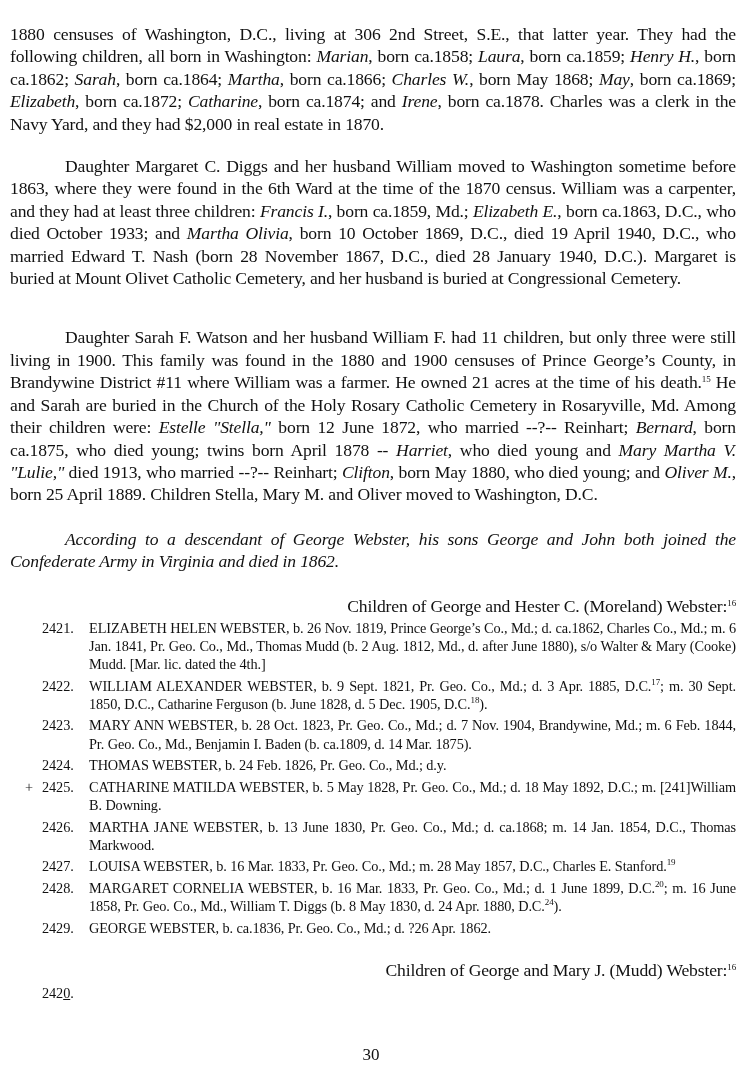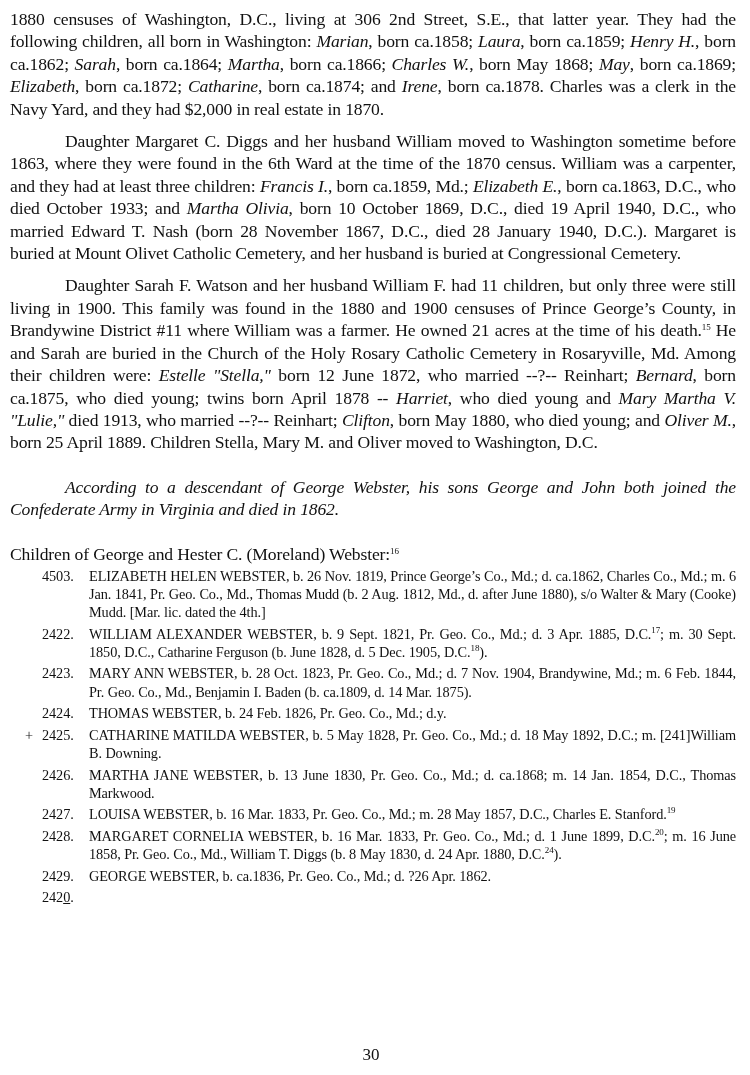--- a/index.html
+++ b/index.html
@@ -1,32 +1,33 @@
 <!DOCTYPE html>
 <html><head>
   <meta charset="utf-8">
   <style>
     html, body { margin: 0; padding: 0; background: #ffffff; }
     body {
       width: 750px; height: 1075px; position: relative; overflow: hidden;
       font-family: "Liberation Serif", serif; color: #111;
     }
-    .page { position: absolute; left: 10px; top: 2px; width: 726px; }
+    .page { position: absolute; left: 10px; top: 17px; width: 726px; }
     .para {
       font-size: 17.6px; line-height: 22.4px; text-align: justify;
       text-align-last: left; margin: 0; letter-spacing: -0.15px;
     }
     .para.indent { text-indent: 55px; }
     .p1 { margin-top: 6px; }
-    .p2 { margin-top: 10px; }
-    .p3 { margin-top: 10px; }
+    .p2 { margin-top: 20px; }
+    .p3 { margin-top: 37px; }
     .p4 { margin-top: 22px; font-style: italic; }
     .section-heading {
       font-size: 17.6px; line-height: 22px; margin-top: 22px; margin-bottom: 0;
       letter-spacing: -0.15px;
+      text-align: right;
     }
     .section-heading.second { margin-top: 22px; }
     sup { font-size: 9px; line-height: 0; vertical-align: 6px; }
     .entries { margin: 2px 0 0 0; padding: 0; list-style: none; }
     .entry {
       position: relative; padding-left: 79px; font-size: 14.3px; line-height: 18.2px;
       text-align: justify; text-align-last: left; margin: 0 0 3.4px 0; letter-spacing: -0.1px;
     }
     .entry .num { position: absolute; left: 32px; top: 0; width: 42px; text-align: left; }
     .entry .plus { position: absolute; left: 15px; top: 0; }
@@ -42,32 +43,33 @@
 
 <div class="page">
   <p class="para p1"><span>1880 censuses of Washington, D.C., living at 306 2nd Street, S.E., that latter year.  They had the following children, all born in Washington: </span><em>Marian</em><span>, born ca.1858; </span><em>Laura</em><span>, born ca.1859; </span><em>Henry H.</em><span>, born ca.1862; </span><em>Sarah</em><span>, born ca.1864; </span><em>Martha</em><span>, born ca.1866; </span><em>Charles W.</em><span>, born May 1868; </span><em>May</em><span>, born ca.1869; </span><em>Elizabeth</em><span>, born ca.1872; </span><em>Catharine</em><span>, born ca.1874; and </span><em>Irene</em><span>, born ca.1878.  Charles was a clerk in the Navy Yard, and they had $2,000 in real estate in 1870.</span></p>
   <p class="para indent p2"><span>Daughter Margaret C. Diggs and her husband William moved to Washington sometime before 1863, where they were found in the 6th Ward at the time of the 1870 census.  William was a carpenter, and they had at least three children: </span><em>Francis I.</em><span>, born ca.1859, Md.; </span><em>Elizabeth E.</em><span>, born ca.1863, D.C., who died October 1933; and </span><em>Martha Olivia</em><span>, born 10 October 1869, D.C., died 19 April 1940, D.C., who married Edward T. Nash (born 28 November 1867, D.C., died 28 January 1940, D.C.).  Margaret is buried at Mount Olivet Catholic Cemetery, and her husband is buried at Congressional Cemetery.</span></p>
   <p class="para indent p3"><span>Daughter Sarah F. Watson and her husband William F. had 11 children, but only three were still living in 1900.  This family was found in the 1880 and 1900 censuses of Prince George’s County, in Brandywine District #11 where William was a farmer.  He owned 21 acres at the time of his death.</span><sup>15</sup><span>  He and Sarah are buried in the Church of the Holy Rosary Catholic Cemetery in Rosaryville, Md.  Among their children were: </span><em>Estelle "Stella,"</em><span> born 12 June 1872, who married --?-- Reinhart; </span><em>Bernard</em><span>, born ca.1875, who died young; twins born April 1878 -- </span><em>Harriet</em><span>, who died young and </span><em>Mary Martha V. "Lulie,"</em><span> died 1913, who married --?-- Reinhart; </span><em>Clifton</em><span>, born May 1880, who died young; and </span><em>Oliver M.</em><span>, born 25 April 1889.  Children Stella, Mary M. and Oliver moved to Washington, D.C.</span></p>
   <p class="para indent p4"><span>According to a descendant of George Webster, his sons George and John both joined the Confederate Army in Virginia and died in 1862.</span></p>
 
   <div class="section">
     <p class="section-heading"><span>Children of George and Hester C. (Moreland) Webster:</span><sup>16</sup></p>
     <ul class="entries">
-        <li class="entry"><span class="num">4503.</span><span><span>ELIZABETH HELEN WEBSTER, b. 26 Nov. 1819, Prince George’s Co., Md.; d. ca.1862, Charles Co., Md.; m. 6 Jan. 1841, Pr. Geo. Co., Md., Thomas Mudd (b. 2 Aug. 1812, Md., d. after June 1880), s/o Walter &amp; Mary (Cooke) Mudd. [Mar. lic. dated the 4th.]</span></span></li>
+        <li class="entry"><span class="num">2421.</span><span><span>ELIZABETH HELEN WEBSTER, b. 26 Nov. 1819, Prince George’s Co., Md.; d. ca.1862, Charles Co., Md.; m. 6 Jan. 1841, Pr. Geo. Co., Md., Thomas Mudd (b. 2 Aug. 1812, Md., d. after June 1880), s/o Walter &amp; Mary (Cooke) Mudd. [Mar. lic. dated the 4th.]</span></span></li>
         <li class="entry"><span class="num">2422.</span><span><span>WILLIAM ALEXANDER WEBSTER, b. 9 Sept. 1821, Pr. Geo. Co., Md.; d. 3 Apr. 1885, D.C.</span><sup>17</sup><span>; m. 30 Sept. 1850, D.C., Catharine Ferguson (b. June 1828, d. 5 Dec. 1905, D.C.</span><sup>18</sup><span>).</span></span></li>
         <li class="entry"><span class="num">2423.</span><span><span>MARY ANN WEBSTER, b. 28 Oct. 1823, Pr. Geo. Co., Md.; d. 7 Nov. 1904, Brandywine, Md.; m. 6 Feb. 1844, Pr. Geo. Co., Md., Benjamin I. Baden (b. ca.1809, d. 14 Mar. 1875).</span></span></li>
         <li class="entry"><span class="num">2424.</span><span><span>THOMAS WEBSTER, b. 24 Feb. 1826, Pr. Geo. Co., Md.; d.y.</span></span></li>
         <li class="entry"><span class="plus">+</span><span class="num">2425.</span><span><span>CATHARINE MATILDA WEBSTER, b. 5 May 1828, Pr. Geo. Co., Md.; d. 18 May 1892, D.C.; m. [241]William B. Downing.</span></span></li>
         <li class="entry"><span class="num">2426.</span><span><span>MARTHA JANE WEBSTER, b. 13 June 1830, Pr. Geo. Co., Md.; d. ca.1868; m. 14 Jan. 1854, D.C., Thomas Markwood.</span></span></li>
         <li class="entry"><span class="num">2427.</span><span><span>LOUISA WEBSTER, b. 16 Mar. 1833, Pr. Geo. Co., Md.; m. 28 May 1857, D.C., Charles E. Stanford.</span><sup>19</sup></span></li>
         <li class="entry"><span class="num">2428.</span><span><span>MARGARET CORNELIA WEBSTER, b. 16 Mar. 1833, Pr. Geo. Co., Md.; d. 1 June 1899, D.C.</span><sup>20</sup><span>; m. 16 June 1858, Pr. Geo. Co., Md., William T. Diggs (b. 8 May 1830, d. 24 Apr. 1880, D.C.</span><sup>24</sup><span>).</span></span></li>
         <li class="entry"><span class="num">2429.</span><span><span>GEORGE WEBSTER, b. ca.1836, Pr. Geo. Co., Md.; d. ?26 Apr. 1862.</span></span></li>
       </ul>
   </div>
 
   <div class="section">
+    <p class="section-heading second"><span>Children of George and Mary J. (Mudd) Webster:</span><sup>16</sup></p>
     <ul class="entries">
         <li class="entry"><span class="num">242<span class="u">0</span>.</span></li>
       </ul>
   </div>
 </div>
 
 <div class="page-number">30</div>
 
 </body></html>

